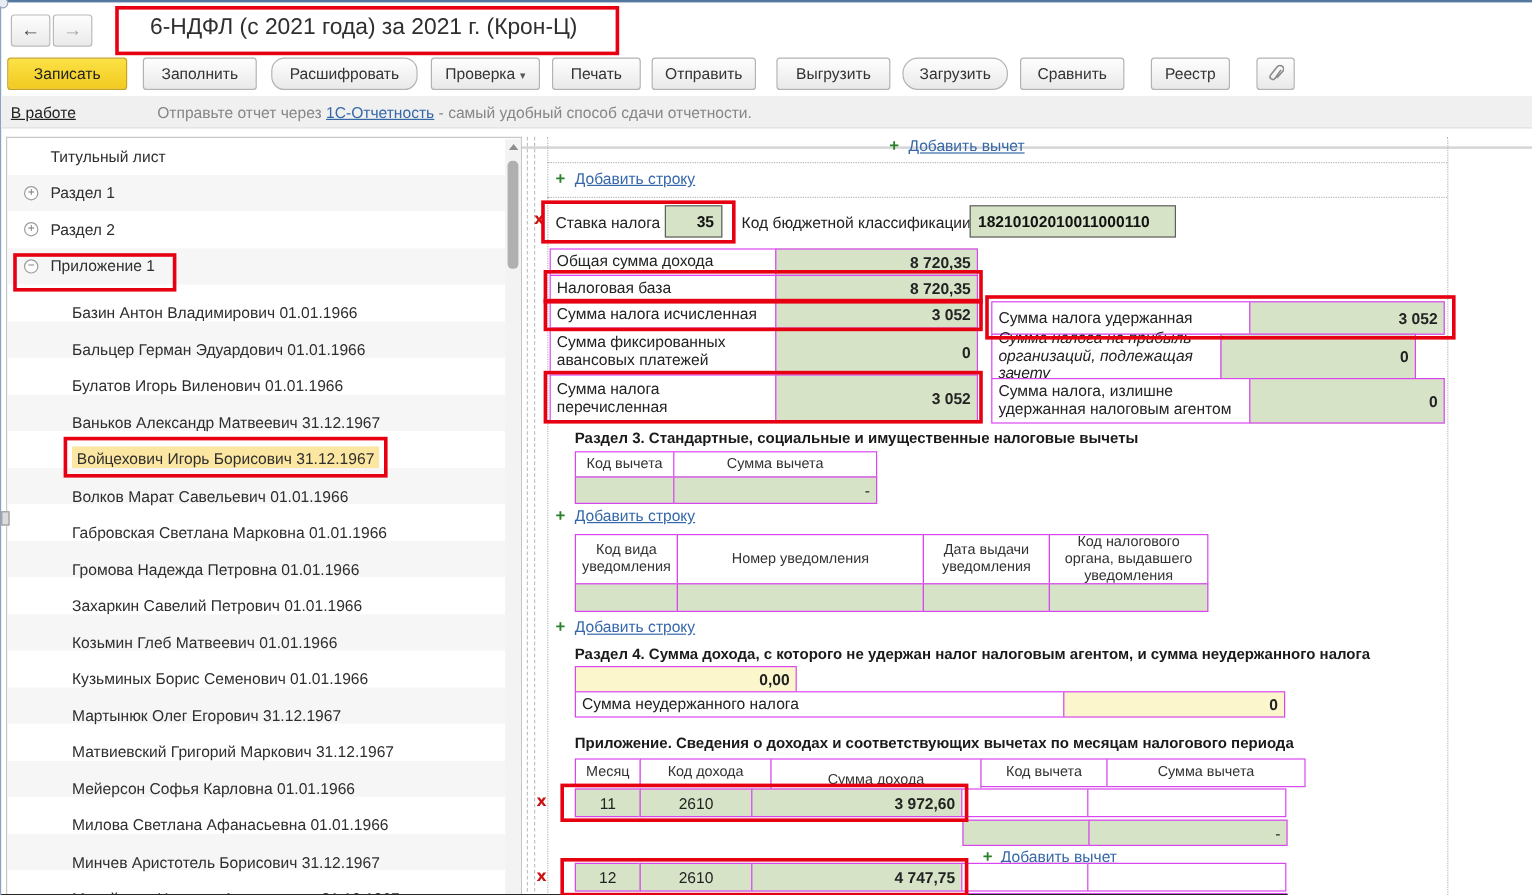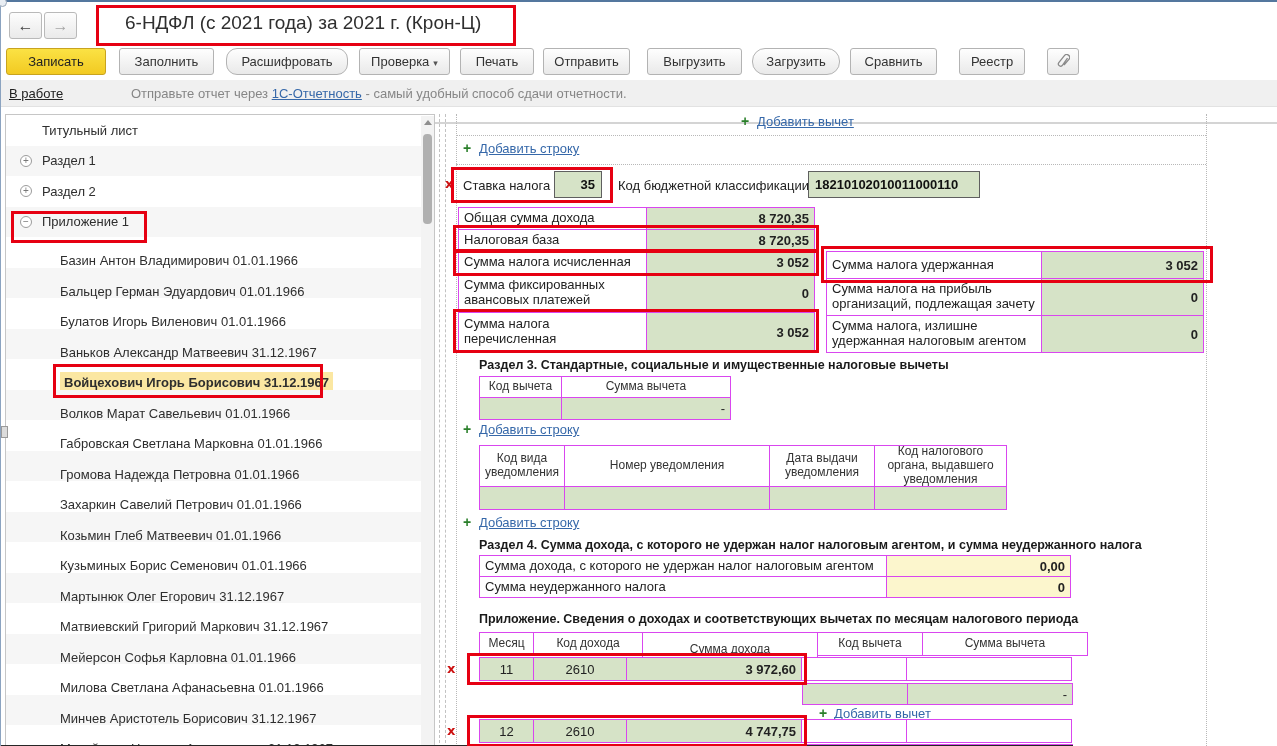--- a/index.html
+++ b/index.html
@@ -37,21 +37,21 @@
   
   .sidebar { position:absolute; left:4px; top:112px; width:430px; height:634px;
     border:1px solid #c6c6c6; border-bottom:none; background:#fff; overflow:hidden; }
   .srow { height:30.5px; position:relative; display:flex; align-items:center;
     font-size:13px; color:#2e2e2e; cursor:pointer; }
   .srow.alt { background:#f6f6f6; }
   .exp { position:absolute; left:14px; top:9px; width:12px; height:12px;
     border:1px solid #9c9c9c; border-radius:50%; background:#fff; color:#777;
     font-size:10px; line-height:10px; text-align:center; }
   .lab0 { margin-left:36px; } .lab1 { margin-left:54px;margin-top:17px; }
-  .sel-hl { background:#fbe7a2; padding:3px 4px;font-weight:bold; }
+  .sel-hl { background:#fbe7a2; padding:3px 4px; }
 
   .vscroll { position:absolute; left:415px; top:1px; width:13px; height:633px; background:#f3f3f3; }
   .vscroll .up { position:absolute; left:3px; top:4px; width:0; height:0;
     border-left:4px solid transparent; border-right:4px solid transparent;
     border-bottom:5px solid #8f8f8f; }
   .vscroll .thumb { position:absolute; left:2px; top:18px; width:9px; height:90px;
     background:#b0b0b0; border-radius:4px; }
 
   .splitter { position:absolute; top:112px; height:634px; width:0;
     border-left:1px dashed #c2c2c2; }
@@ -237,21 +237,21 @@
       <div class="cell val" style="width:169px;height:40px;">3 052</div>
     </div>
   </div>
 
   <div class="tbl" style="left:825px;top:249px;">
     <div class="trow">
       <div class="cell lbl" style="width:216px;height:28px;">Сумма налога удержанная</div>
       <div class="cell val" style="width:163px;height:28px;">3 052</div>
     </div>
     <div class="trow">
-      <div class="cell lbl" style="width:216px;height:38px;">Сумма налога на прибыль организаций, подлежащая зачету</div>
+      <div class="cell lbl" style="width:192px;height:38px;font-style:italic;">Сумма налога на прибыль организаций, подлежащая зачету</div>
       <div class="cell val" style="width:163px;height:38px;">0</div>
     </div>
     <div class="trow">
       <div class="cell lbl" style="width:216px;height:38px;">Сумма налога, излишне удержанная налоговым агентом</div>
       <div class="cell val" style="width:163px;height:38px;">0</div>
     </div>
   </div>
 
   <div class="abs heading" style="left:478px;top:356px;">Раздел 3. Стандартные, социальные и имущественные налоговые вычеты</div>
   <div class="tbl" style="left:478px;top:374px;">
@@ -280,21 +280,20 @@
       <div class="cell grn" style="width:106px;height:24px;"></div>
       <div class="cell grn" style="width:133px;height:24px;"></div>
     </div>
   </div>
   <span class="abs plus" style="left:462px;top:512px;">+</span>
   <span class="abs alink" style="left:478px;top:513px;">Добавить строку</span>
 
   <div class="abs heading" style="left:478px;top:536px;">Раздел 4. Сумма дохода, с которого не удержан налог налоговым агентом, и сумма неудержанного налога</div>
   <div class="tbl" style="left:478px;top:553px;">
     <div class="trow">
-      <div class="cell lbl" style="width:408px;height:22px;">Сумма дохода, с которого не удержан налог налоговым агентом</div>
       <div class="cell val yel" style="width:185px;height:22px;">0,00</div>
     </div>
     <div class="trow">
       <div class="cell lbl" style="width:408px;height:22px;">Сумма неудержанного налога</div>
       <div class="cell val yel" style="width:185px;height:22px;">0</div>
     </div>
   </div>
 
   <div class="abs heading" style="left:478px;top:610px;">Приложение. Сведения о доходах и соответствующих вычетах по месяцам налогового периода</div>
   <div class="tbl" style="left:478px;top:630px;">

